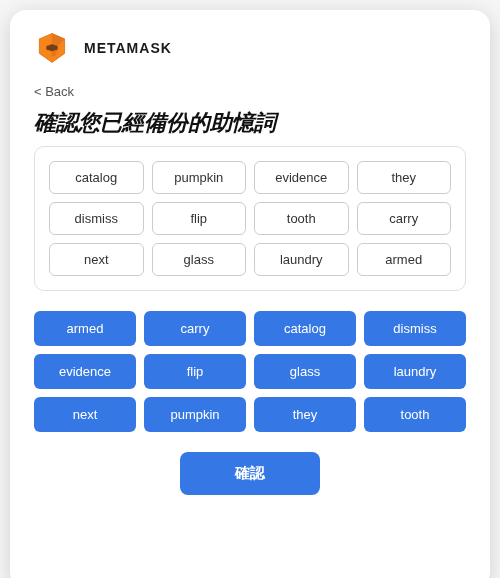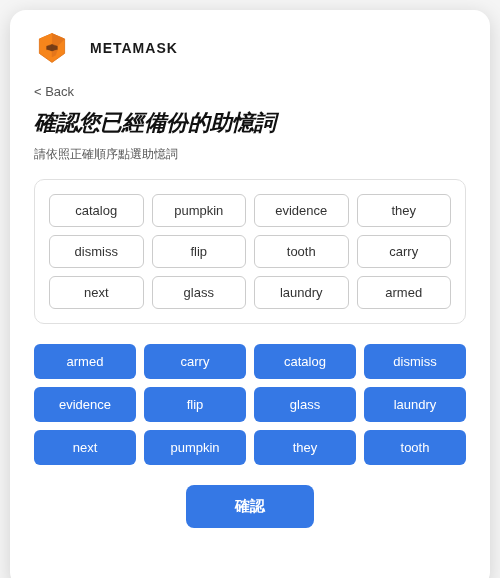--- a/index.html
+++ b/index.html
@@ -25,21 +25,21 @@
       border-radius: 16px;
       box-shadow: 0 4px 20px rgba(0,0,0,0.15);
       overflow: hidden;
       padding: 20px 24px 24px 24px;
       position: relative;
     }
 
     .header {
       display: flex;
       align-items: center;
-      gap: 20px;
+      gap: 14px;
       margin-bottom: 16px;
     }
 
     .logo-icon {
       width: 36px;
       height: 36px;
     }
 
     .logo-text {
       font-size: 14px;
@@ -114,21 +114,21 @@
       padding: 10px 6px;
       text-align: center;
       font-size: 13px;
       color: #fff;
       cursor: pointer;
       transition: background 0.15s;
     }
 
     .confirm-btn {
       display: block;
-      width: 128px;
+      width: 140px;
       margin: 0 auto;
       background: #3578e5;
       color: #fff;
       border: none;
       border-radius: 8px;
       padding: 12px 0;
       font-size: 15px;
       font-weight: 600;
       cursor: pointer;
       text-align: center;
@@ -154,21 +154,20 @@
     <span class="logo-text">METAMASK</span>
   </div>
 
   
   <div class="back-link">&lt; Back</div>
 
   
   <div class="page-title">確認您已經備份的助憶詞</div>
 
   
-  <div class="subtitle">請依照正確順序點選助憶詞</div>
 
   
   <div class="word-pool-container">
     <div class="word-pool-grid" id="word-pool-grid">
     <div class="word-chip-outline">catalog</div>
         <div class="word-chip-outline">pumpkin</div>
         <div class="word-chip-outline">evidence</div>
         <div class="word-chip-outline">they</div>
         <div class="word-chip-outline">dismiss</div>
         <div class="word-chip-outline">flip</div>

